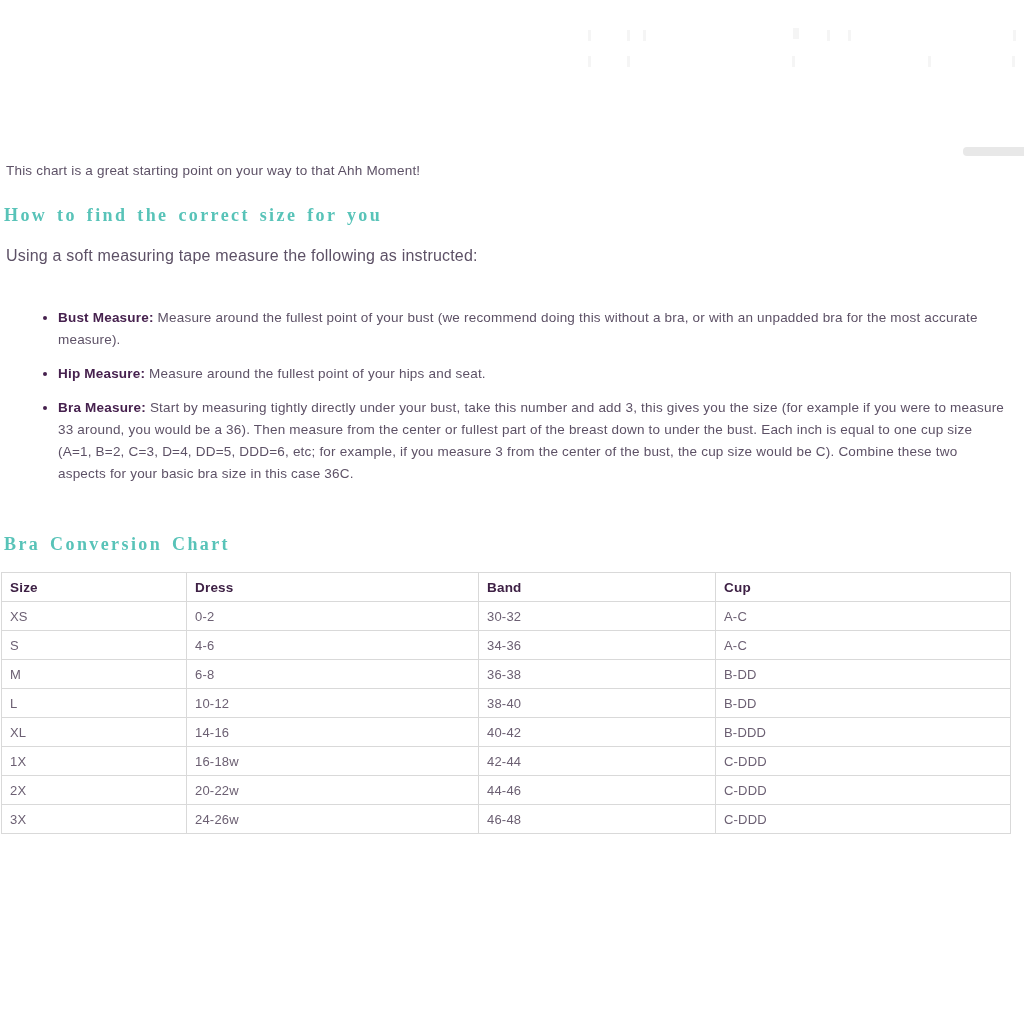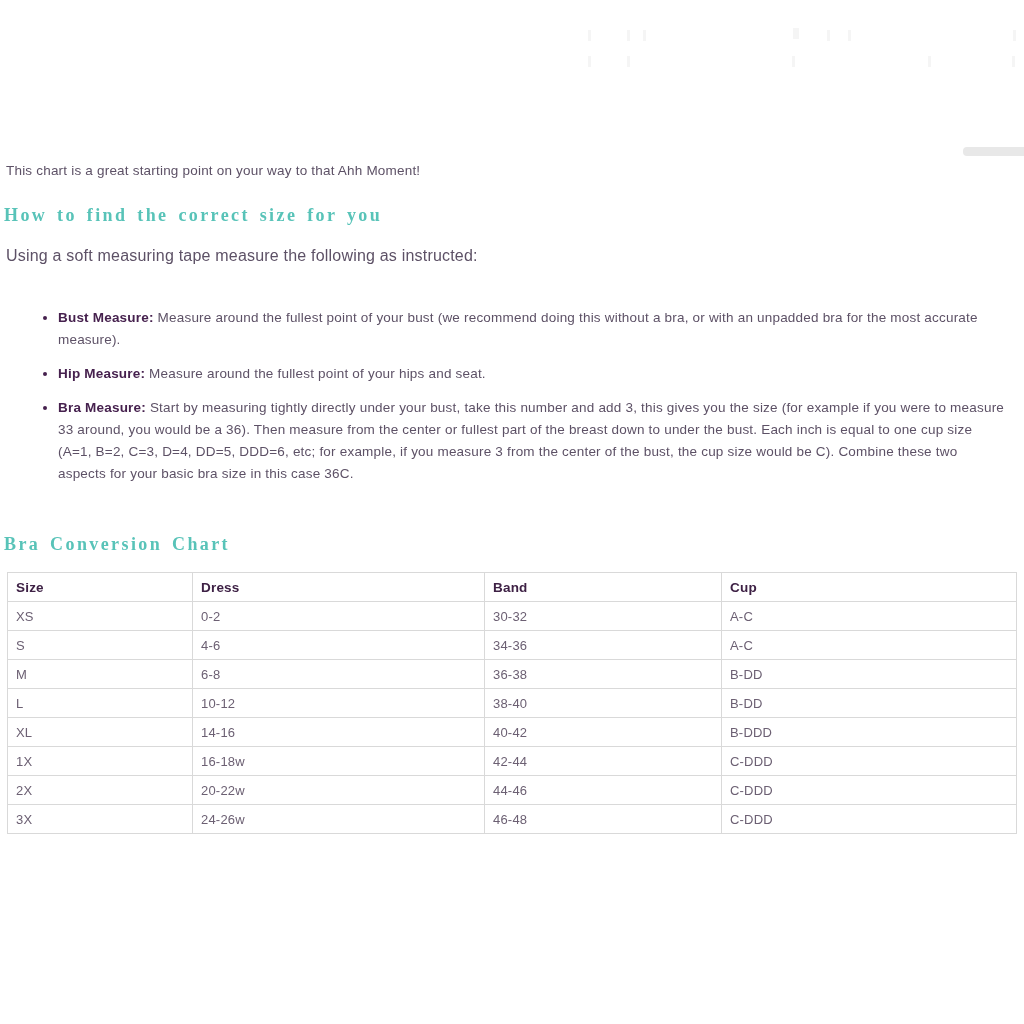--- a/index.html
+++ b/index.html
@@ -103,21 +103,21 @@
     background: var(--label, #46214e);
   }
   ul.measure-list .blabel {
     font-weight: 700;
     color: var(--label, #46214e);
   }
 
   table.conv {
     position: absolute;
     top: 572px;
-    left: 7px;
+    left: 1px;
     width: 1009px;
     border-collapse: collapse;
     table-layout: fixed;
     font-size: 13px;
     letter-spacing: .2px;
   }
   table.conv col.c1 { width: 185px; }
   table.conv col.c2 { width: 292px; }
   table.conv col.c3 { width: 237px; }
   table.conv col.c4 { width: 295px; }

